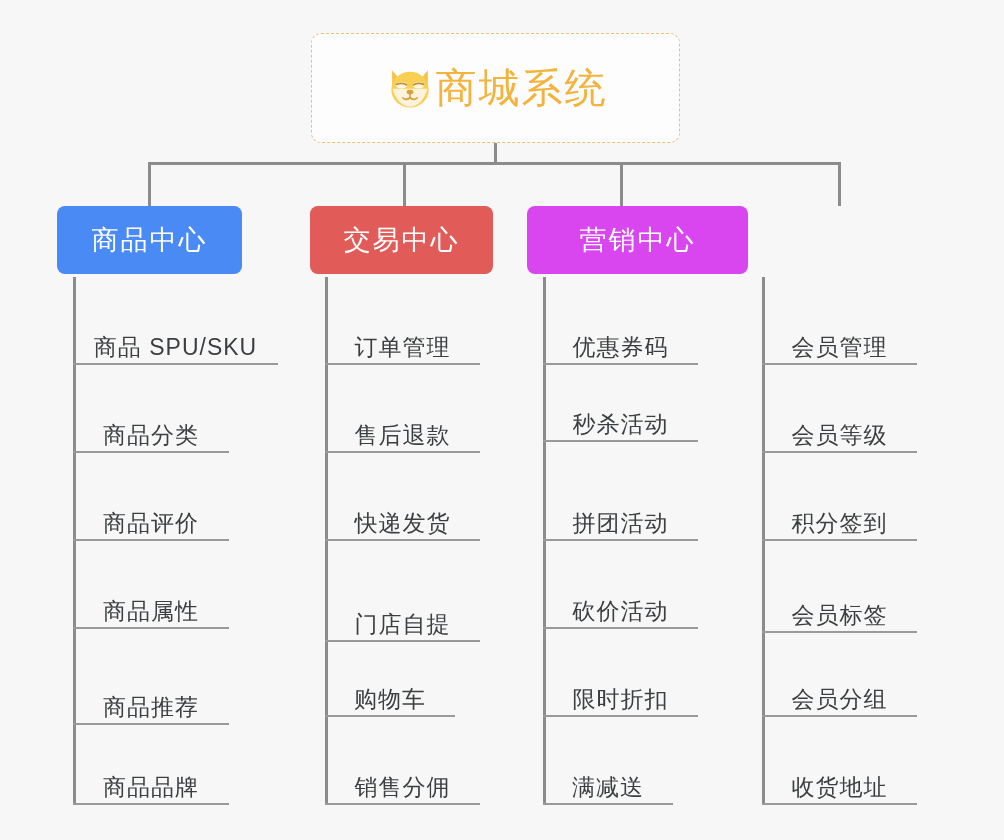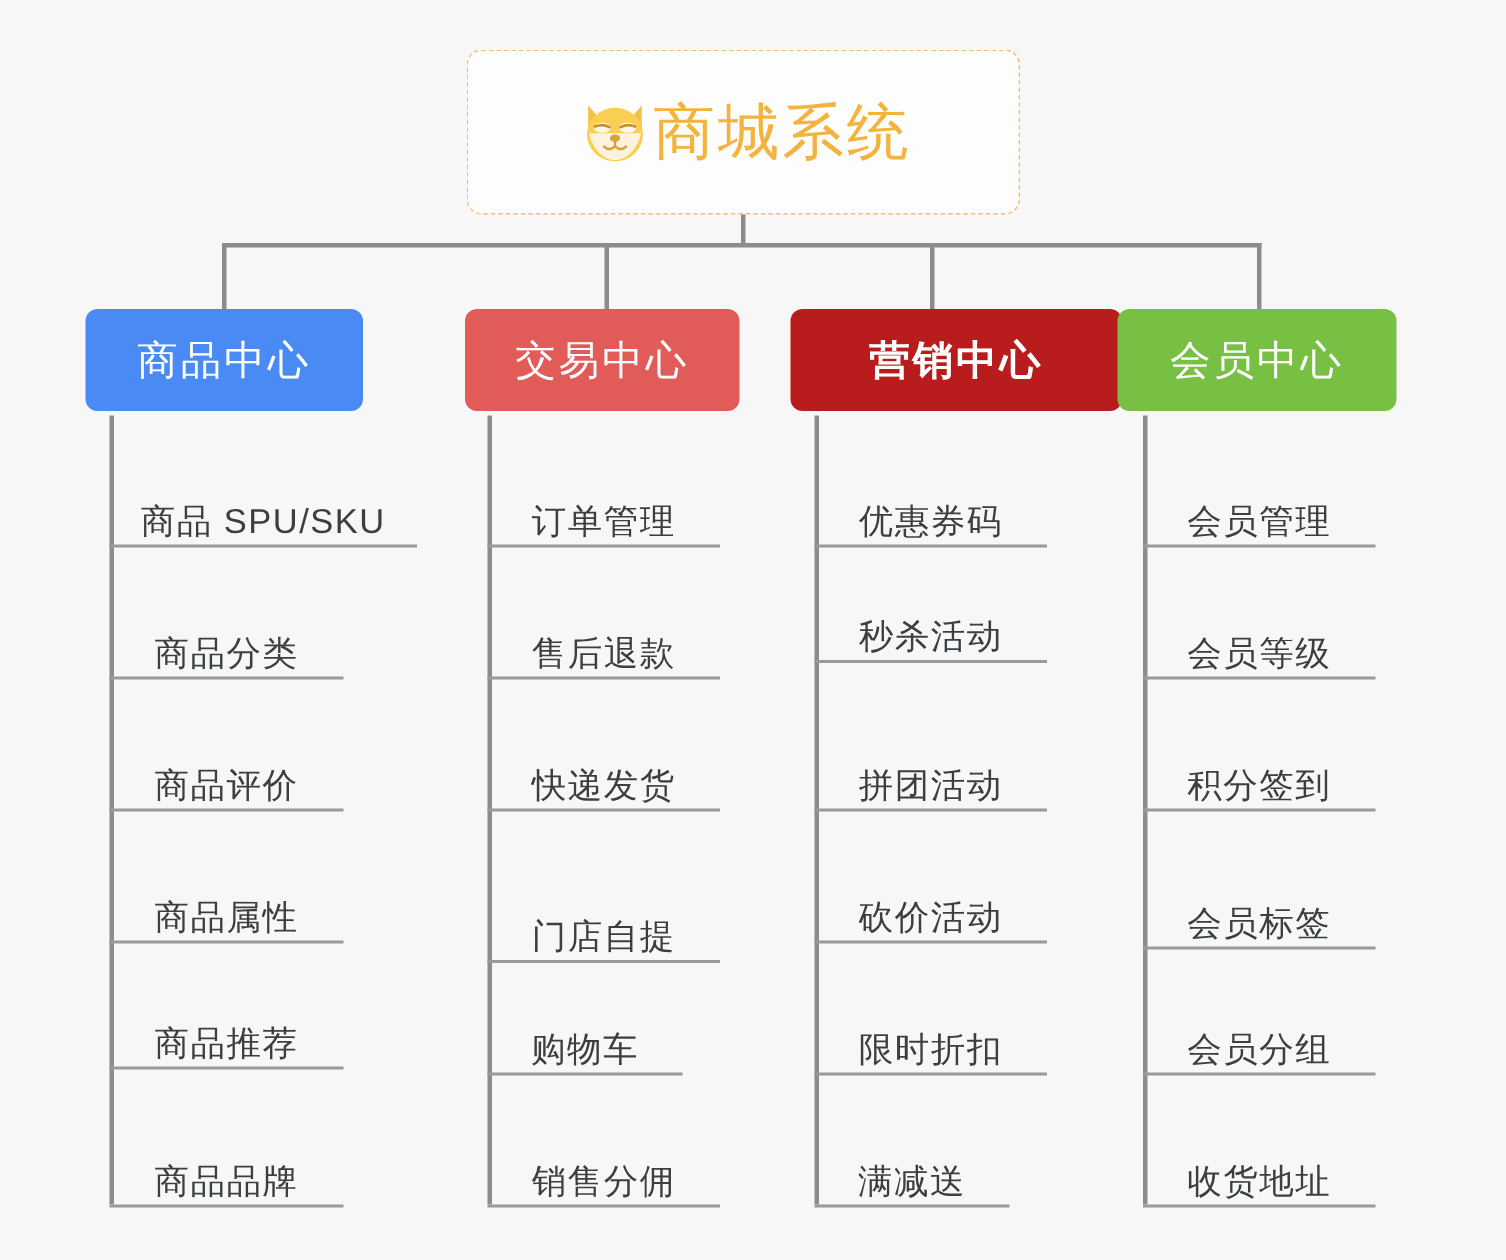--- a/index.html
+++ b/index.html
@@ -110,42 +110,39 @@
   <div class="conn conn-v" style="left:403px;top:162px;height:44px;"></div>
   <div class="conn conn-v" style="left:620px;top:162px;height:44px;"></div>
   <div class="conn conn-v" style="left:838px;top:162px;height:44px;"></div>
 
   <div class="cat-box" style="left: 57px; top: 206px; width: 185px; background: rgb(74, 138, 244);">
     <span>商品中心</span>
   </div>
   <div class="cat-box" style="left: 310px; top: 206px; width: 183px; background: rgb(225, 91, 88);">
     <span>交易中心</span>
   </div>
-  <div class="cat-box" style="left: 527px; top: 206px; width: 221px; background: #b91c1c; font-weight: bold;">
+  <div class="cat-box" style="left: 527px; top: 206px; width: 221px; background: #d946ef;">
     <span>营销中心</span>
-  </div>
-  <div class="cat-box" style="left: 745px; top: 206px; width: 186px; background: rgb(119, 192, 67);">
-    <span>会员中心</span>
   </div>
 
   <div class="leaf-col" style="left:73px;width:205px;">
     <div class="leaf-spine" style="height:526px;"></div>
     <div class="leaf-item" style="top:0px;height:88px;width:205px;">
       <span class="leaf-label">商品 SPU/SKU</span>
     </div>
     <div class="leaf-item" style="top:88px;height:88px;width:156px;">
       <span class="leaf-label">商品分类</span>
     </div>
     <div class="leaf-item" style="top:176px;height:88px;width:156px;">
       <span class="leaf-label">商品评价</span>
     </div>
     <div class="leaf-item" style="top:264px;height:88px;width:156px;">
       <span class="leaf-label">商品属性</span>
     </div>
-    <div class="leaf-item" style="top:348px;height:88px;width:156px;">
+    <div class="leaf-item" style="top:360px;height:88px;width:156px;">
       <span class="leaf-label">商品推荐</span>
     </div>
     <div class="leaf-item" style="top:440px;height:88px;width:156px;">
       <span class="leaf-label">商品品牌</span>
     </div>
   </div>
 
   <div class="leaf-col" style="left:325px;width:155px;">
     <div class="leaf-spine" style="height:526px;"></div>
     <div class="leaf-item" style="top:0px;height:88px;width:155px;">

